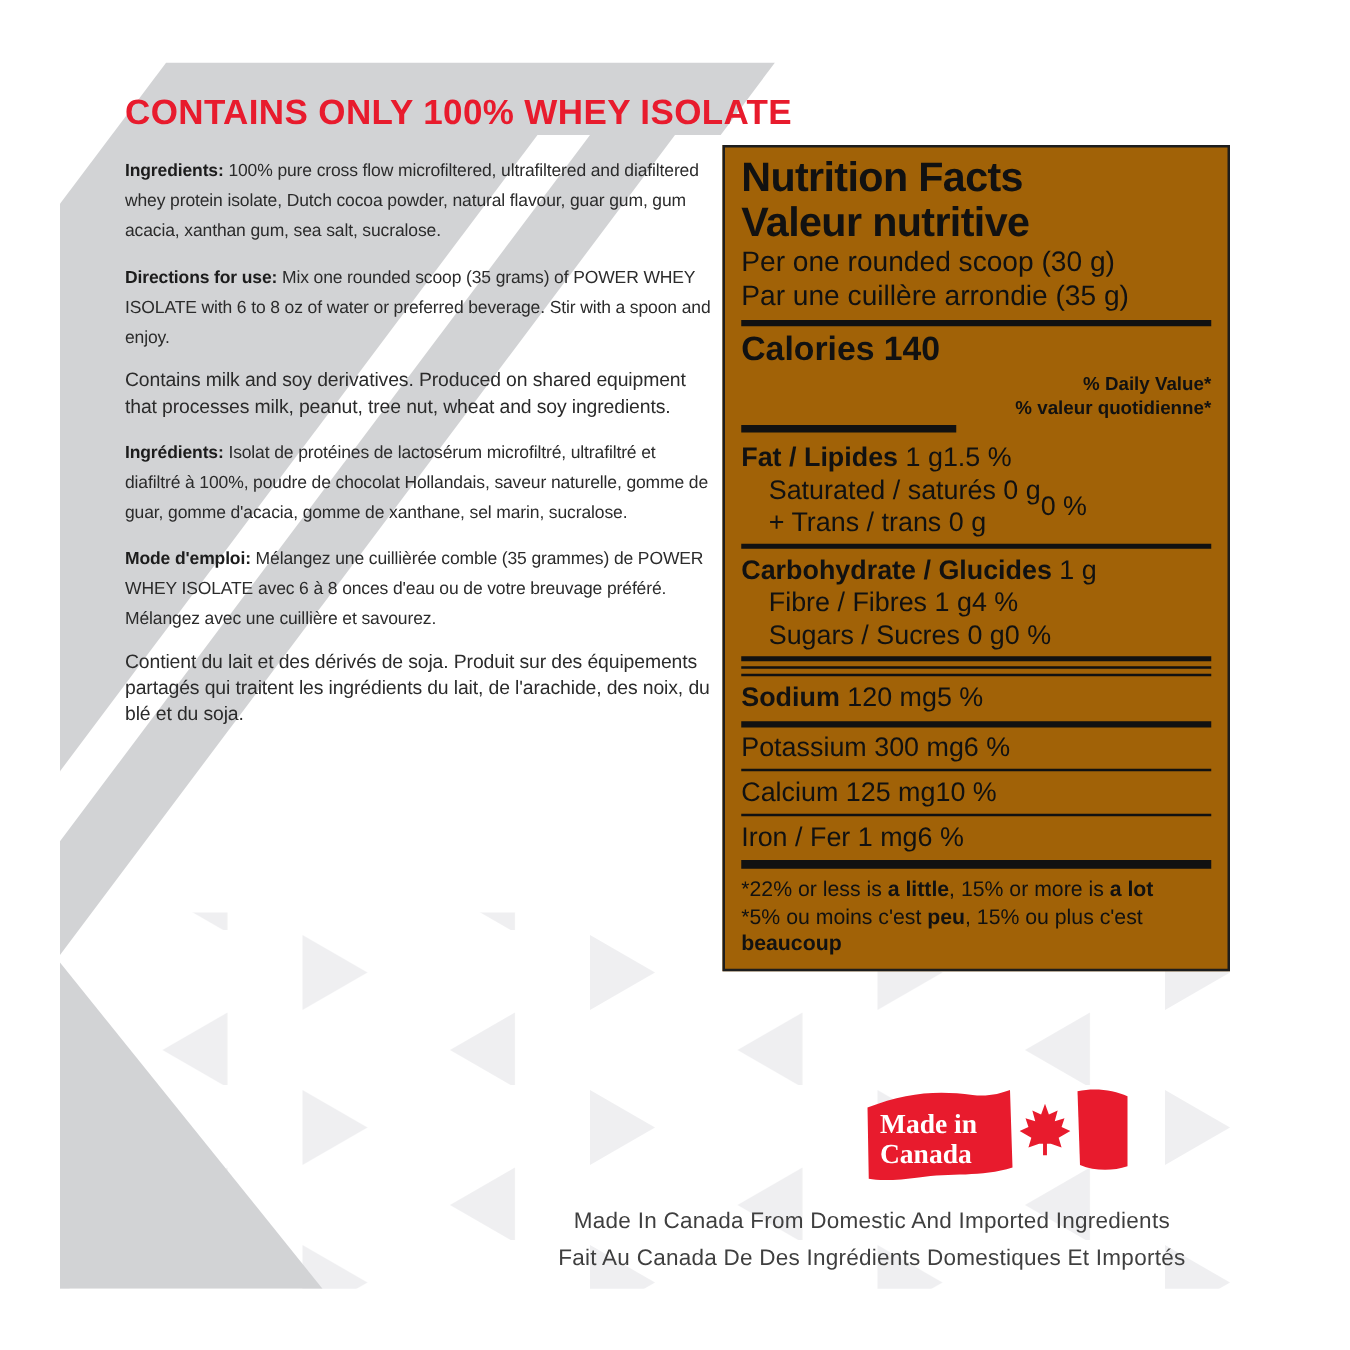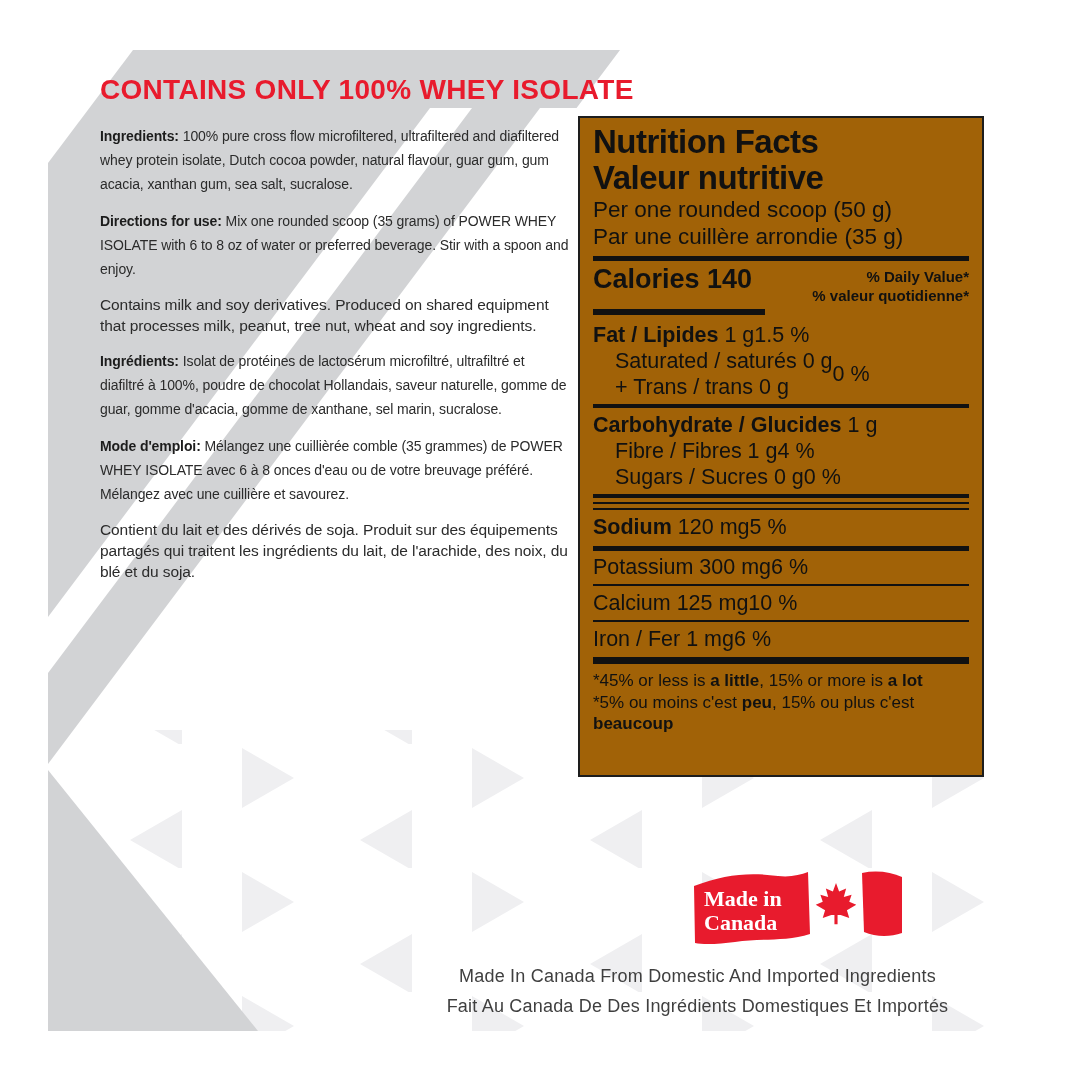--- a/index.html
+++ b/index.html
@@ -25,21 +25,21 @@
   .panel{
     position:absolute;left:578px;top:116px;width:406px;height:661px;background:#a16207;
     border:2.5px solid #1d1d1d;box-sizing:border-box;padding:6px 13px 0 13px;color:#111;
   }
   .nf-title{font-size:33px;font-weight:bold;line-height:36px;letter-spacing:-.5px;}
   .serving{font-size:22.5px;line-height:27px;}
   .r7{height:7px;background:#111;margin:5px 0 6px 0;}
   .r5{height:5px;background:#111;margin:6px 0 3px 0;}
   .r4{height:4px;background:#111;margin:4px 0;}
   .r2{height:2px;background:#111;margin:4px 0;}
-  .cal-row{display:flex;justify-content:space-between;margin-top:3px;}
+  .cal-row{display:flex;justify-content:flex-end;margin-top:3px;flex-direction:column;}
   .cal{font-size:27px;font-weight:bold;}
   .dv{font-size:15px;font-weight:bold;text-align:right;line-height:19px;margin-top:3px;}
   .calbar{width:172px;height:6px;background:#111;margin:4px 0 7px 0;}
   .nrow{display:flex;align-items:flex-start;font-size:21.5px;line-height:26px;}
   .nrow.center{align-items:center;}
   .nrow .val{white-space:nowrap;}
   .sub{padding-left:22px;}
   .b{font-weight:bold;}
   .foot{font-size:17px;line-height:21.5px;}
   .foot:first-of-type{margin-top:3px;}
@@ -81,21 +81,21 @@
   <p><b>Directions for use:</b><span> Mix one rounded scoop (35 grams) of POWER WHEY ISOLATE with 6 to 8 oz of water or preferred beverage. Stir with a spoon and enjoy.</span></p>
   <p class="small"><span>Contains milk and soy derivatives. Produced on shared equipment that processes milk, peanut, tree nut, wheat and soy ingredients.</span></p>
   <p><b>Ingrédients:</b><span> Isolat de protéines de lactosérum microfiltré, ultrafiltré et diafiltré à 100%, poudre de chocolat Hollandais, saveur naturelle, gomme de guar, gomme d'acacia, gomme de xanthane, sel marin, sucralose.</span></p>
   <p><b>Mode d'emploi:</b><span> Mélangez une cuillièrée comble (35 grammes) de POWER WHEY ISOLATE avec 6 à 8 onces d'eau ou de votre breuvage préféré. Mélangez avec une cuillière et savourez.</span></p>
   <p class="small"><span>Contient du lait et des dérivés de soja. Produit sur des équipements partagés qui traitent les ingrédients du lait, de l'arachide, des noix, du blé et du soja.</span></p>
 </div>
 
 <div class="panel">
   <div class="nf-title">Nutrition Facts</div>
   <div class="nf-title">Valeur nutritive</div>
-  <div class="serving">Per one rounded scoop (50 g)</div>
+  <div class="serving">Per one rounded scoop (30 g)</div>
   <div class="serving">Par une cuillère arrondie (35 g)</div>
   <div class="r5"></div>
 
   <div class="cal-row">
     <div class="cal">Calories 140</div>
     <div class="dv">
       <div>% Daily Value*</div>
       <div>% valeur quotidienne*</div>
     </div>
   </div>
@@ -149,21 +149,21 @@
     <div class="val">10 %</div>
   </div>
   <div class="r2"></div>
 
   <div class="nrow">
     <div>Iron / Fer 1 mg</div>
     <div class="val">6 %</div>
   </div>
   <div class="r7"></div>
 
-  <div class="foot"><span>*45% or less is </span><span class="b">a little</span><span>, 15% or more is </span><span class="b">a lot</span></div>
+  <div class="foot"><span>*22% or less is </span><span class="b">a little</span><span>, 15% or more is </span><span class="b">a lot</span></div>
   <div class="foot"><span>*5% ou moins c'est </span><span class="b">peu</span><span>, 15% ou plus c'est </span><span class="b">beaucoup</span></div>
 </div>
 
 <svg class="flag" viewBox="0 0 225 85" xmlns="http://www.w3.org/2000/svg">
   <path fill="#e81b2d" d="M4,22 C35,10 60,8 88,12 C100,13.5 110,11 118,8 L120,70 C95,78 70,74 45,78 C30,80 14,81 5,79 Z"></path>
   <text x="14" y="42" font-size="22" fill="#ffffff">Made in</text>
   <text x="14" y="66" font-size="22" fill="#ffffff">Canada</text>
   <g transform="translate(146,40) scale(0.78)">
     <path fill="#e81b2d" d="M0,-27 L4,-16 L13,-20 L10,-9 L20,-12 L17,-3 L26,1 L14,8 L17,18 L6,14 L2,14 L2,26 L-2,26 L-2,14 L-6,14 L-17,18 L-14,8 L-26,1 L-17,-3 L-20,-12 L-10,-9 L-13,-20 L-4,-16 Z"></path>
   </g>

